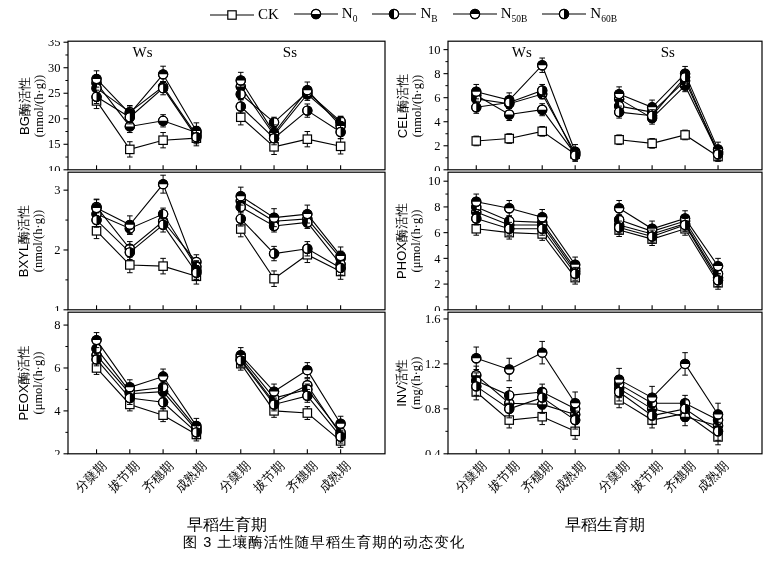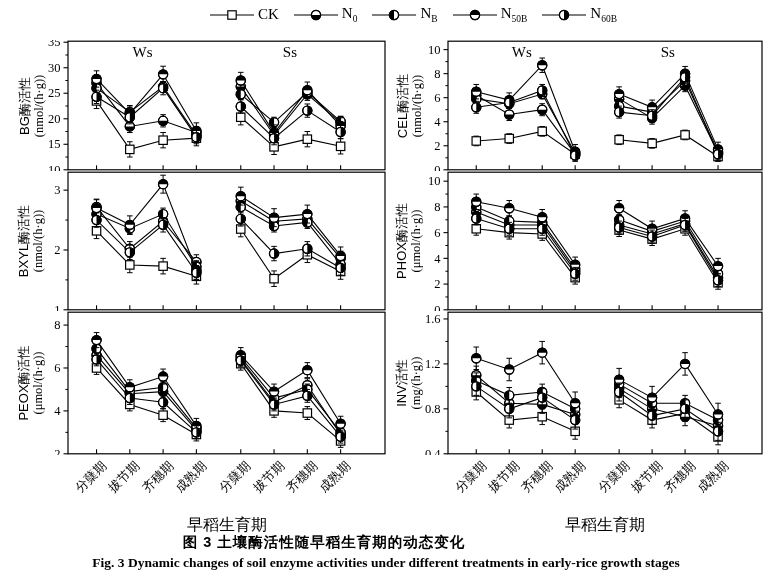--- a/index.html
+++ b/index.html
@@ -1,36 +1,36 @@
 <!DOCTYPE html>
 <html><head>
 <meta charset="utf-8">
 <style>
   html,body{margin:0;padding:0;background:#f6f6f6;}
   .page{position:relative;width:772px;height:584px;background:#ffffff;overflow:hidden;
         font-family:"Liberation Sans",sans-serif;color:#000;}
   
   .legend{position:absolute;top:5px;left:0;width:772px;display:flex;justify-content:center;
           align-items:center;gap:14px;padding-left:54px;box-sizing:border-box;}
-  .legend-item{display:flex;align-items:center;gap:3px;}
+  .legend-item{display:flex;gap:3px;}
   .legend-label{font-family:"Liberation Serif",serif;font-size:15px;}
   .legend-label sub{font-size:9.5px;}
   
   .panel{position:absolute;}
   .ylab{position:absolute;transform:rotate(-90deg);text-align:center;line-height:15px;white-space:nowrap;}
   .ylab .cn{font-size:13px;}
   .ylab .unit{font-family:"Liberation Serif",serif;font-size:12.5px;}
   
   .xlabels{position:absolute;top:456px;left:0;width:772px;height:62px;}
   .stage-label{position:absolute;top:2px;font-size:12.5px;white-space:nowrap;
                transform-origin:100% 0;transform:rotate(-45deg);}
   .axis-title{position:absolute;top:515px;width:140px;text-align:center;font-size:16px;}
   
   .caption-cn{position:absolute;top:533px;left:0;width:648px;text-align:center;
-              font-size:14.5px;font-weight:bold;letter-spacing:1px;}
+              font-size:14.5px;font-weight:normal;letter-spacing:1px;}
   .caption-en{position:absolute;top:555px;left:0;width:772px;text-align:center;
               font-family:"Liberation Serif",serif;font-size:13.5px;font-weight:bold;}
 </style>
 </head>
 <body>
 
 <div class="page">
 
   <div class="legend">
       <div class="legend-item">
@@ -1675,14 +1675,13 @@
       <span class="stage-label" style="right: 150.87px;">分蘖期</span>
       <span class="stage-label" style="right: 117.9px;">拔节期</span>
       <span class="stage-label" style="right: 84.93px;">齐穗期</span>
       <span class="stage-label" style="right: 51.96px;">成熟期</span>
     </div>
 
   <div class="axis-title" style="left:157px;">早稻生育期</div>
   <div class="axis-title" style="left:535px;">早稻生育期</div>
 
   <div class="caption-cn">图 3  土壤酶活性随早稻生育期的动态变化</div>
-  <div class="caption-en">Fig. 3   Dynamic changes of soil enzyme activities under different treatments in early-rice growth stages</div>
 </div>
 
 </body></html>

